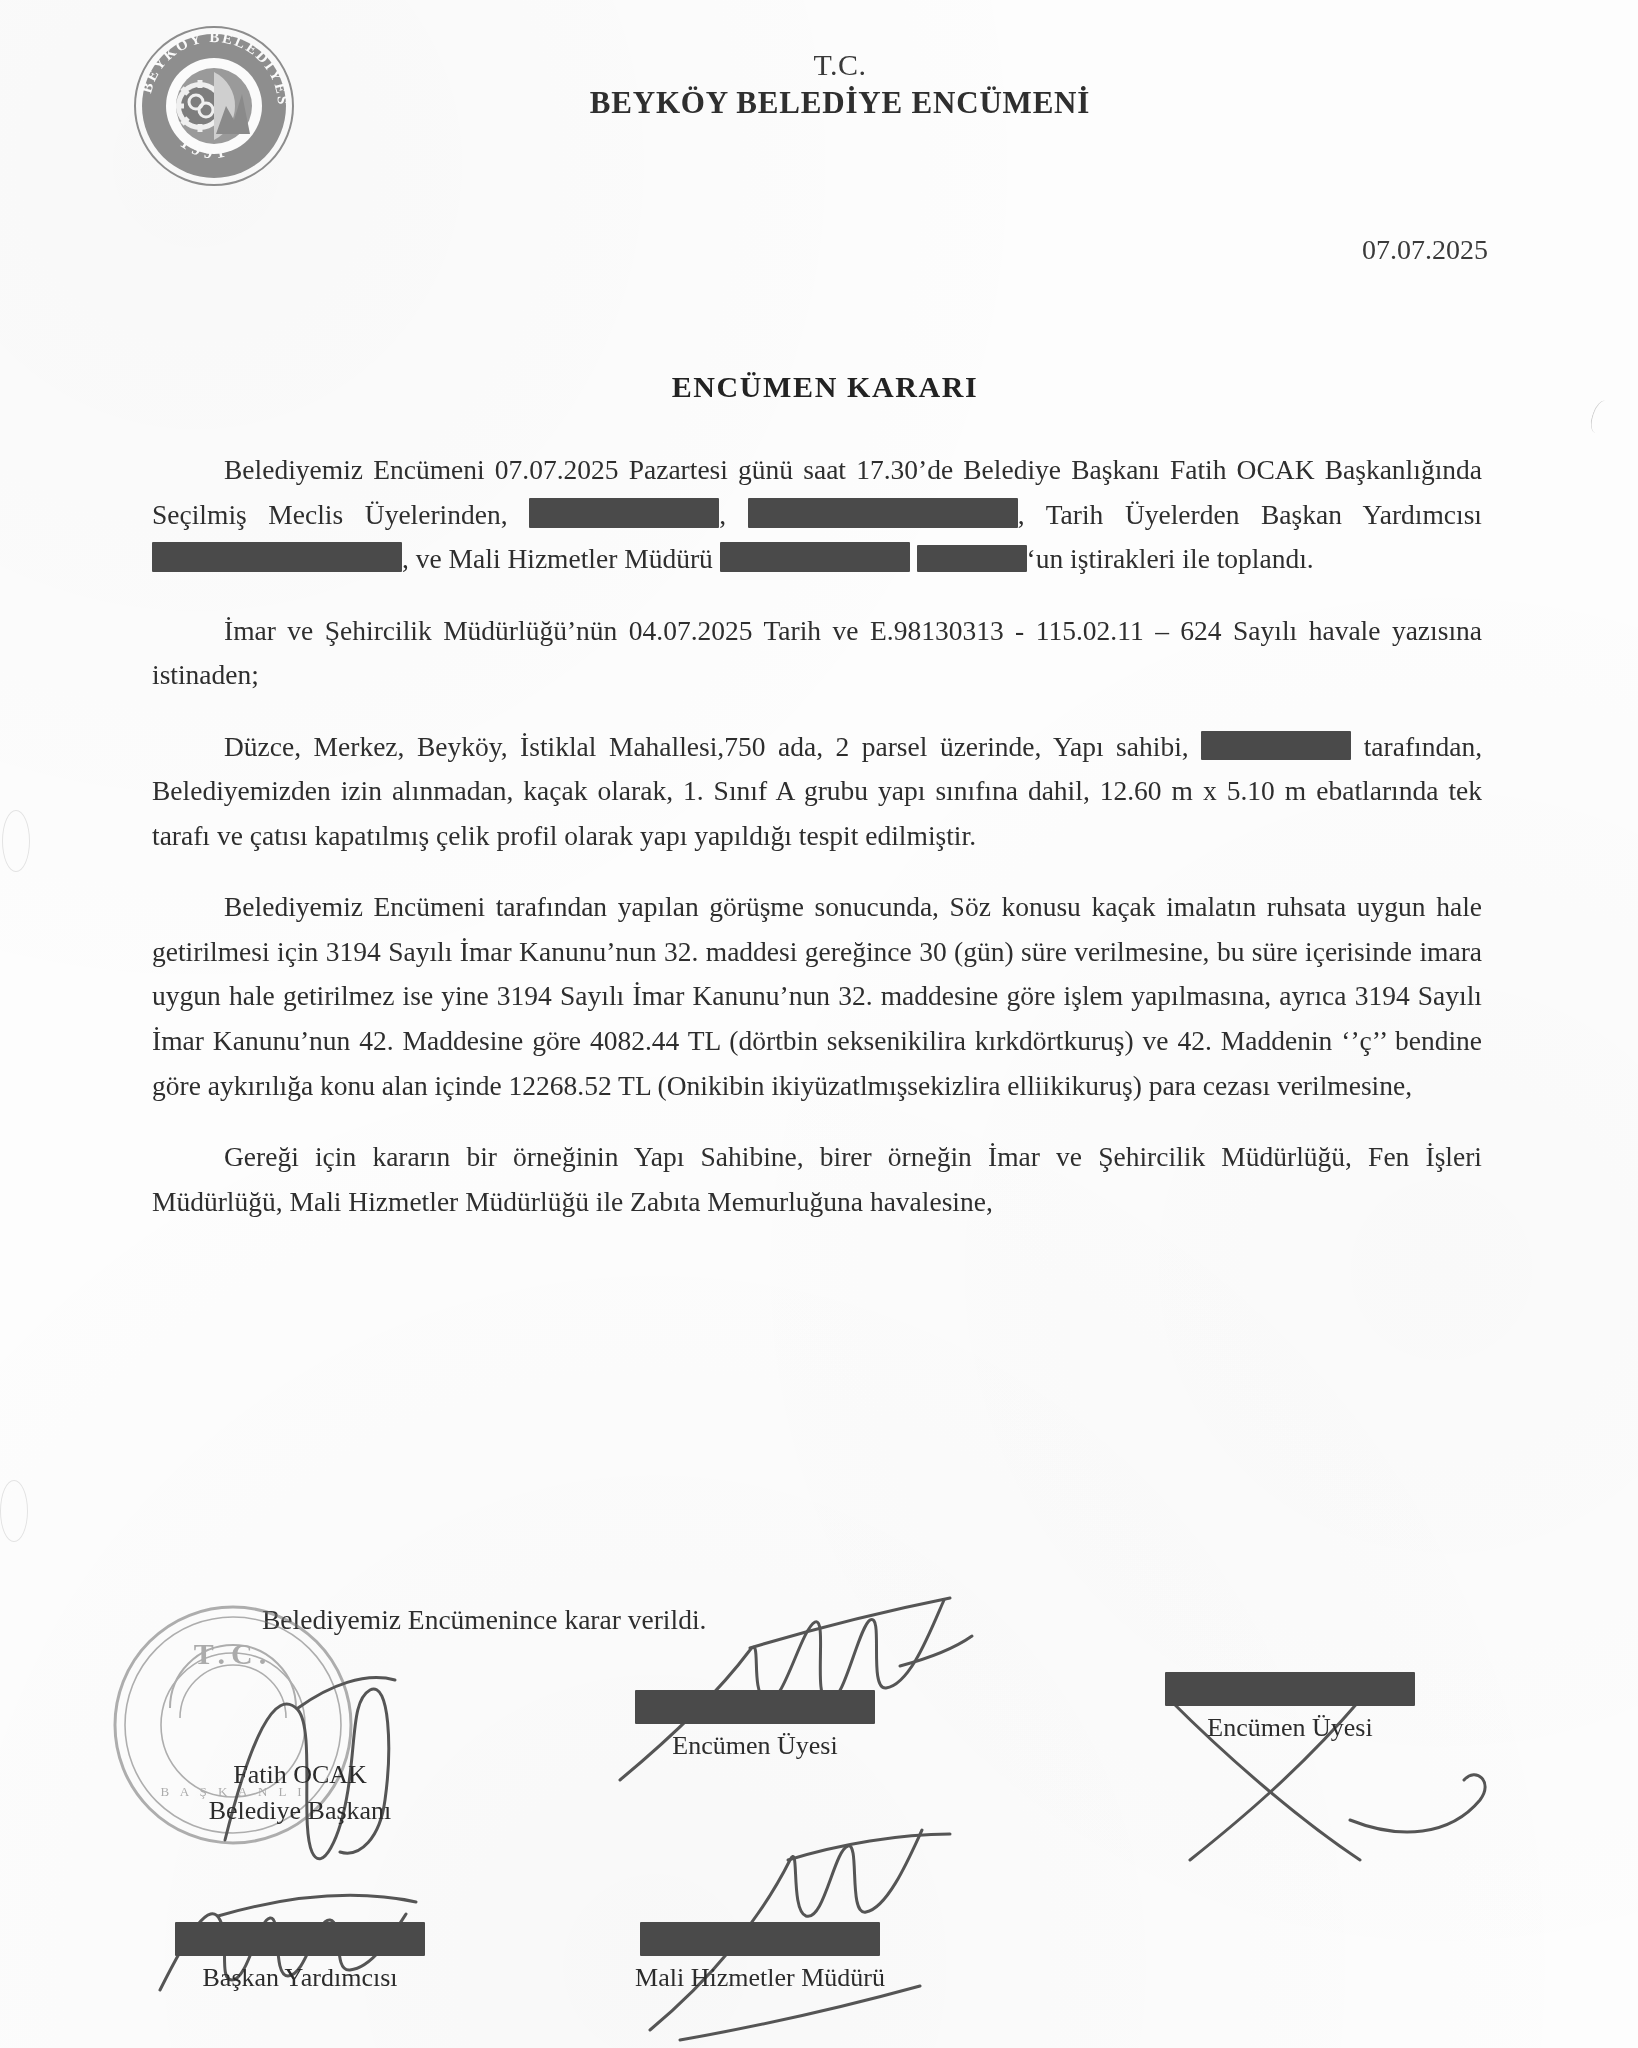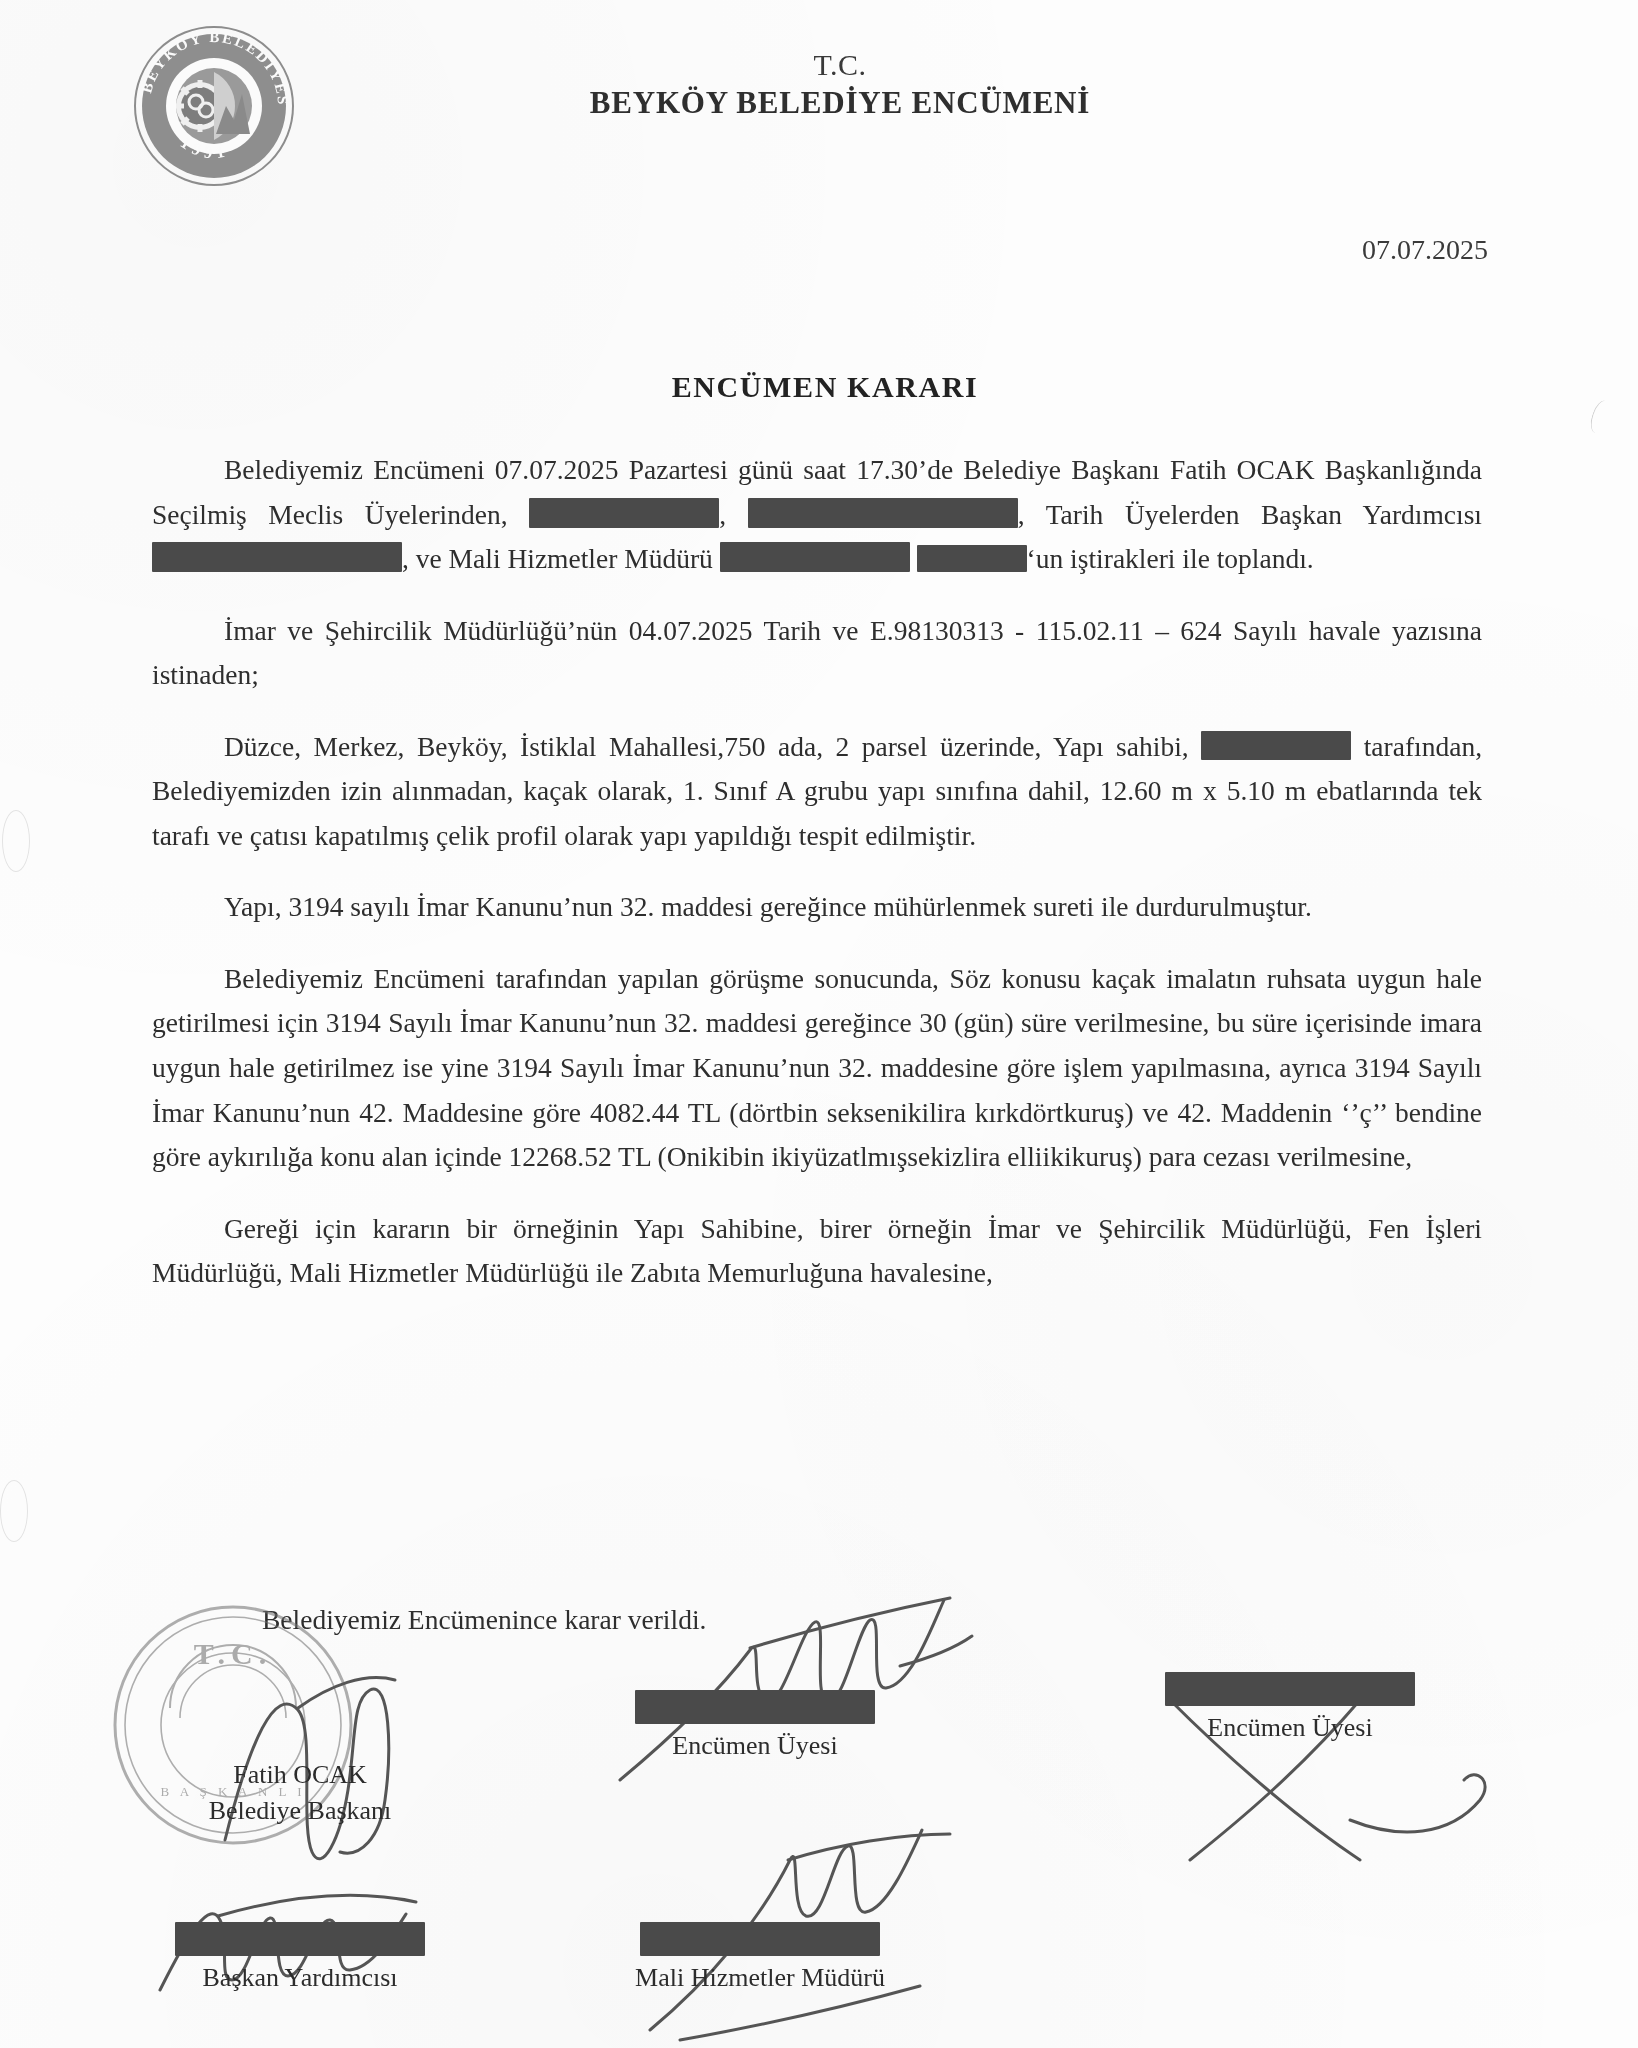--- a/index.html
+++ b/index.html
@@ -233,21 +233,20 @@
     </p>
 
     <p class="para">İmar ve Şehircilik Müdürlüğü’nün 04.07.2025 Tarih ve E.98130313 - 115.02.11 – 624 Sayılı havale yazısına istinaden;</p>
 
     <p class="para">
       <span>Düzce, Merkez, Beyköy, İstiklal Mahallesi,750 ada, 2 parsel üzerinde, Yapı sahibi,</span>
       <span class="redact r-sm"></span>
       <span>tarafından, Belediyemizden izin alınmadan, kaçak olarak, 1. Sınıf A grubu yapı sınıfına dahil, 12.60 m x 5.10 m ebatlarında tek tarafı ve çatısı kapatılmış çelik profil olarak yapı yapıldığı tespit edilmiştir.</span>
     </p>
 
-    <p class="para">Yapı, 3194 sayılı İmar Kanunu’nun 32. maddesi gereğince mühürlenmek sureti ile durdurulmuştur.</p>
 
     <p class="para">Belediyemiz Encümeni tarafından yapılan görüşme sonucunda, Söz konusu kaçak imalatın ruhsata uygun hale getirilmesi için 3194 Sayılı İmar Kanunu’nun 32. maddesi gereğince 30 (gün) süre verilmesine,    bu süre içerisinde imara uygun hale getirilmez ise yine 3194 Sayılı İmar Kanunu’nun 32. maddesine göre işlem yapılmasına, ayrıca 3194 Sayılı İmar Kanunu’nun 42. Maddesine göre 4082.44 TL (dörtbin seksenikilira  kırkdörtkuruş) ve 42. Maddenin ‘’ç’’ bendine göre aykırılığa konu alan içinde 12268.52 TL (Onikibin ikiyüzatlmışsekizlira elliikikuruş) para cezası verilmesine,</p>
 
     <p class="para">Gereği için kararın bir örneğinin Yapı Sahibine, birer örneğin İmar ve Şehircilik Müdürlüğü, Fen İşleri Müdürlüğü, Mali Hizmetler Müdürlüğü ile Zabıta Memurluğuna havalesine,</p>
   </div>
 
   <div id="sign-intro">Belediyemiz Encümenince karar verildi.</div>
 
   <svg id="stamp" viewBox="0 0 250 250">
     <circle cx="125" cy="125" r="118" fill="none" stroke="#6f6f6f" stroke-width="3"></circle>

